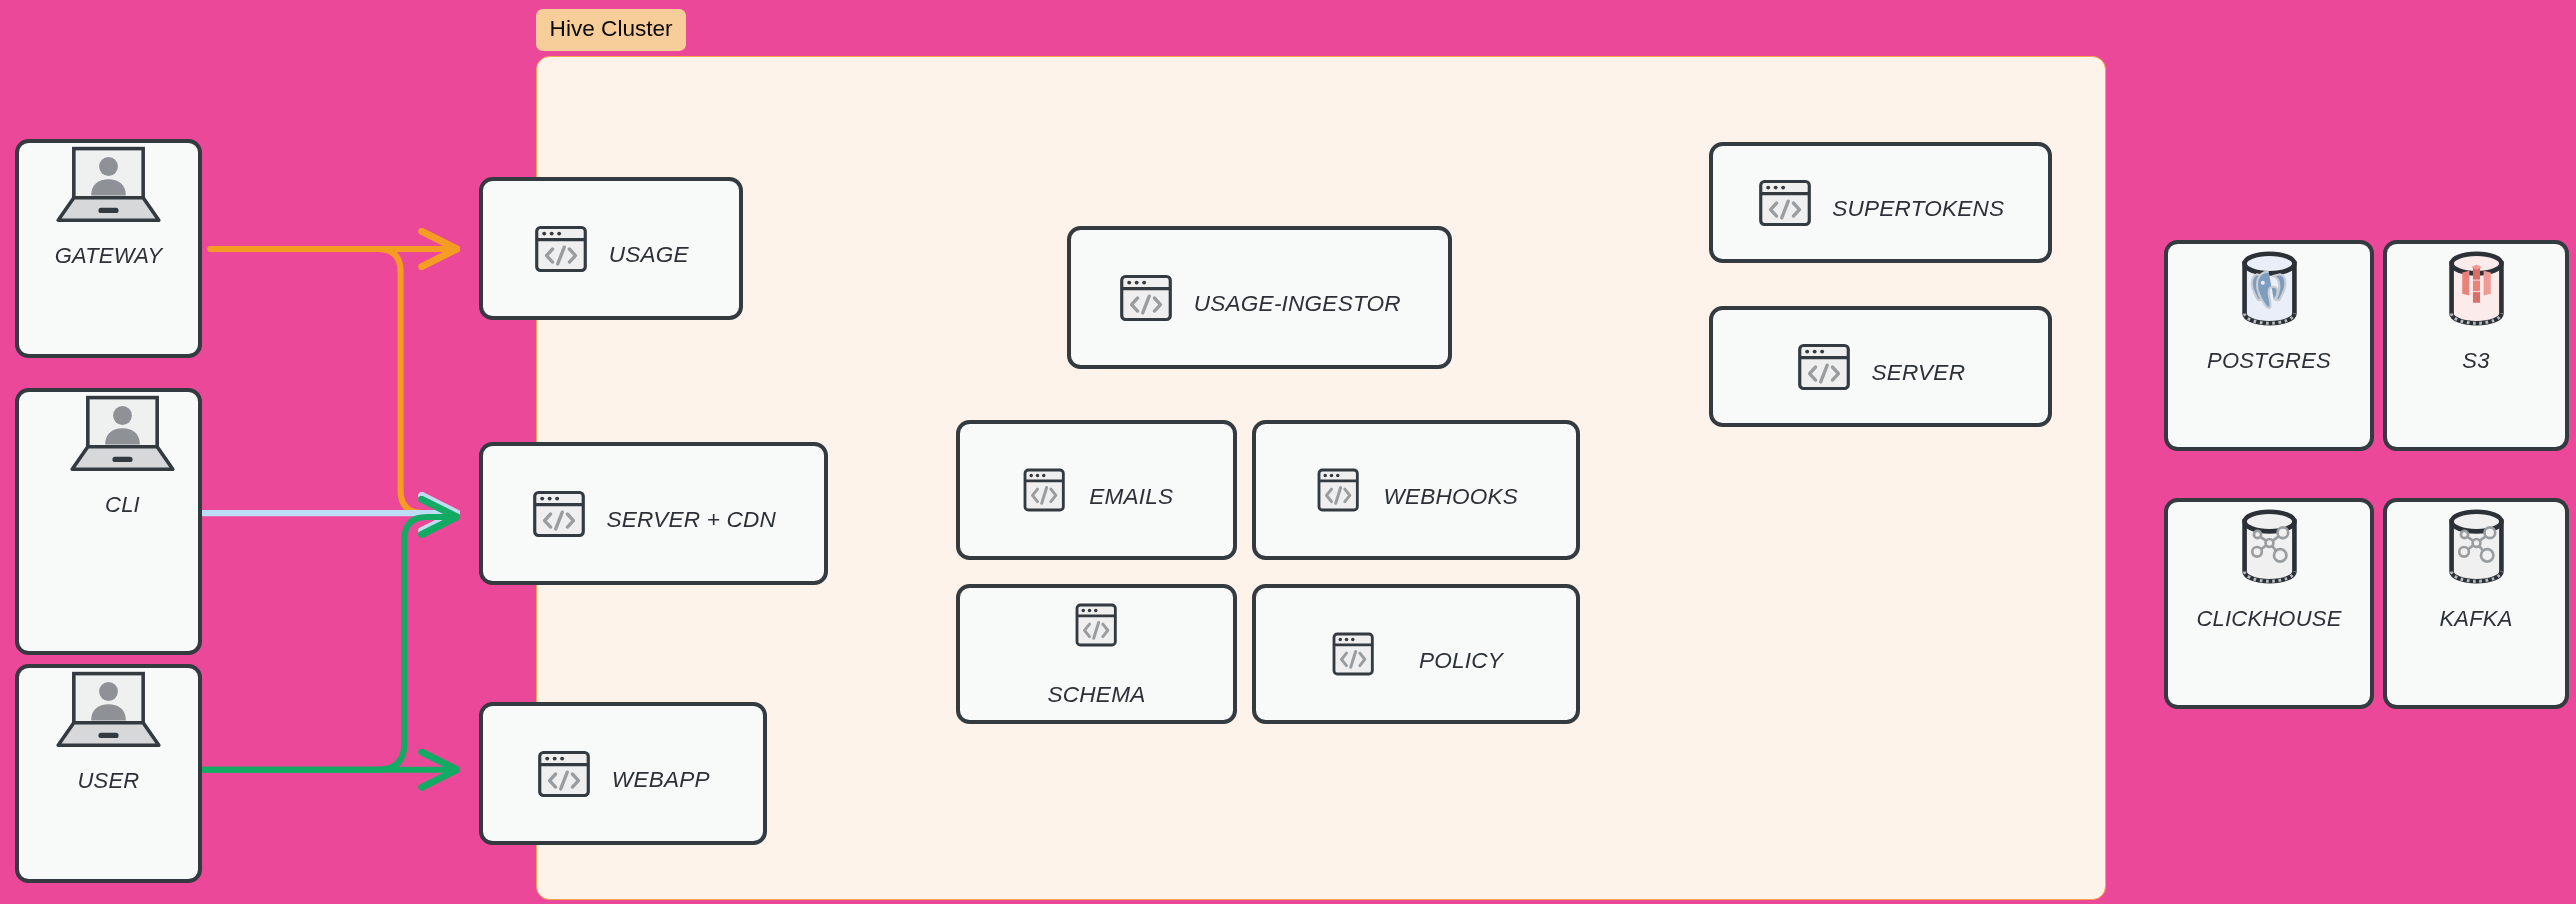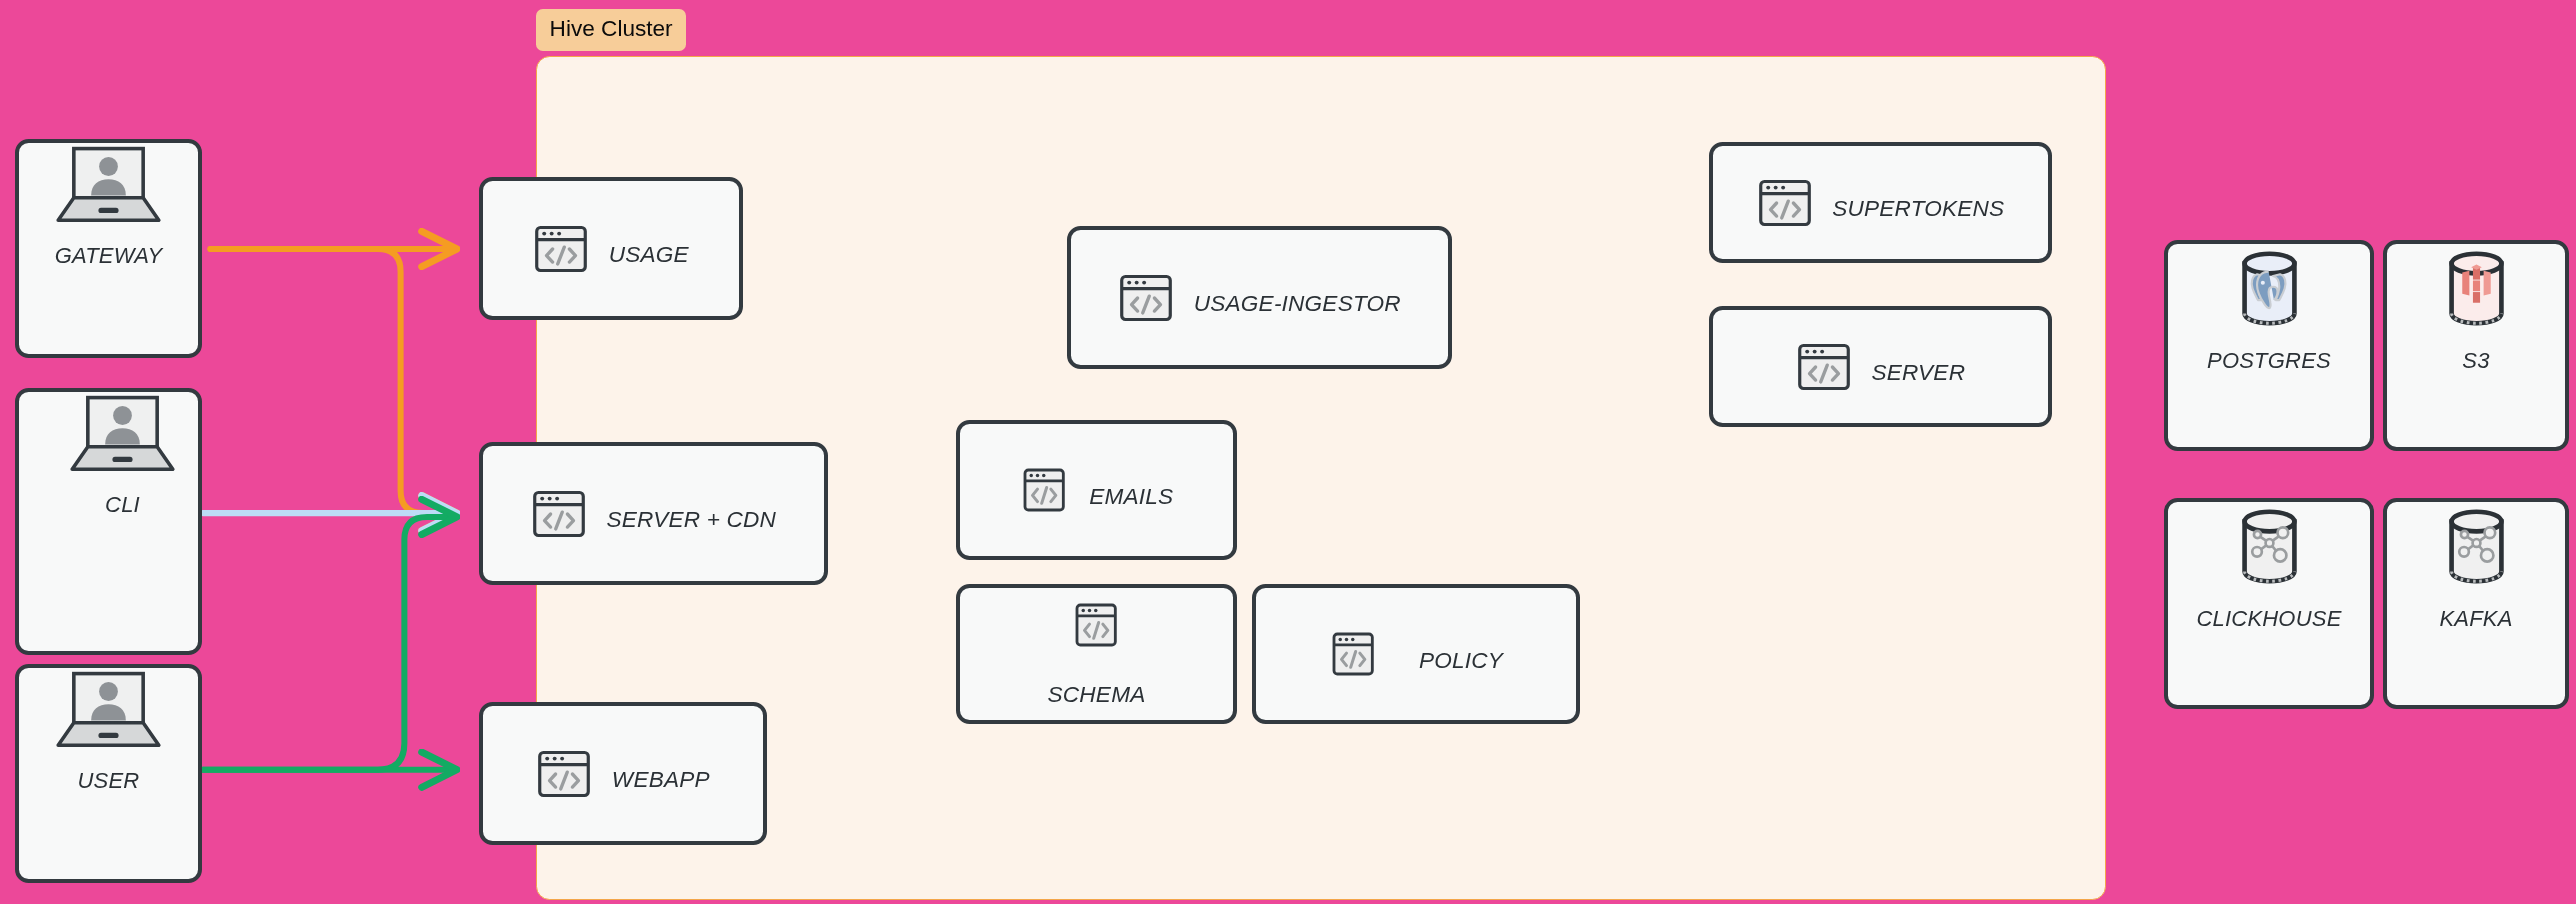--- a/index.html
+++ b/index.html
@@ -261,20 +261,39 @@
         <g fill="none" stroke="#9a9d9f" stroke-width="3.6" stroke-linecap="round" stroke-linejoin="round">
           <path d="M21,29 L15,36.5 L21,44"></path>
             <path d="M37,29 L43,36.5 L37,44"></path>
             <path d="M32,27 L26,46"></path>
         </g>
       </svg>
     </span>
     <span class="node-label">EMAILS</span>
   </div>
 
+  <div class="node h" style="left:1252px; top:420px; width:328px; height:140px;">
+    <span class="icon-wrap">
+      <svg class="ico-svc-sm" viewBox="0 0 60 60" xmlns="http://www.w3.org/2000/svg">
+        <rect x="6" y="6" width="46" height="48" rx="4" fill="#efefef" stroke="#333a40" stroke-width="3.4"></rect>
+        <path d="M6,19 L52,19" stroke="#333a40" stroke-width="3.4"></path>
+        <g fill="#333a40">
+            <circle cx="13.5" cy="12.5" r="2.1"></circle>
+            <circle cx="21" cy="12.5" r="2.1"></circle>
+            <circle cx="28.5" cy="12.5" r="2.1"></circle>
+          </g>
+        <g fill="none" stroke="#9a9d9f" stroke-width="3.6" stroke-linecap="round" stroke-linejoin="round">
+          <path d="M21,29 L15,36.5 L21,44"></path>
+            <path d="M37,29 L43,36.5 L37,44"></path>
+            <path d="M32,27 L26,46"></path>
+        </g>
+      </svg>
+    </span>
+    <span class="node-label">WEBHOOKS</span>
+  </div>
 
   <div class="node h" style="left:956px; top:584px; width:281px; height:140px;flex-direction:column;">
     <span class="icon-wrap">
       <svg class="ico-svc-sm" viewBox="0 0 60 60" xmlns="http://www.w3.org/2000/svg">
         <rect x="6" y="6" width="46" height="48" rx="4" fill="#efefef" stroke="#333a40" stroke-width="3.4"></rect>
         <path d="M6,19 L52,19" stroke="#333a40" stroke-width="3.4"></path>
         <g fill="#333a40">
             <circle cx="13.5" cy="12.5" r="2.1"></circle>
             <circle cx="21" cy="12.5" r="2.1"></circle>
             <circle cx="28.5" cy="12.5" r="2.1"></circle>

